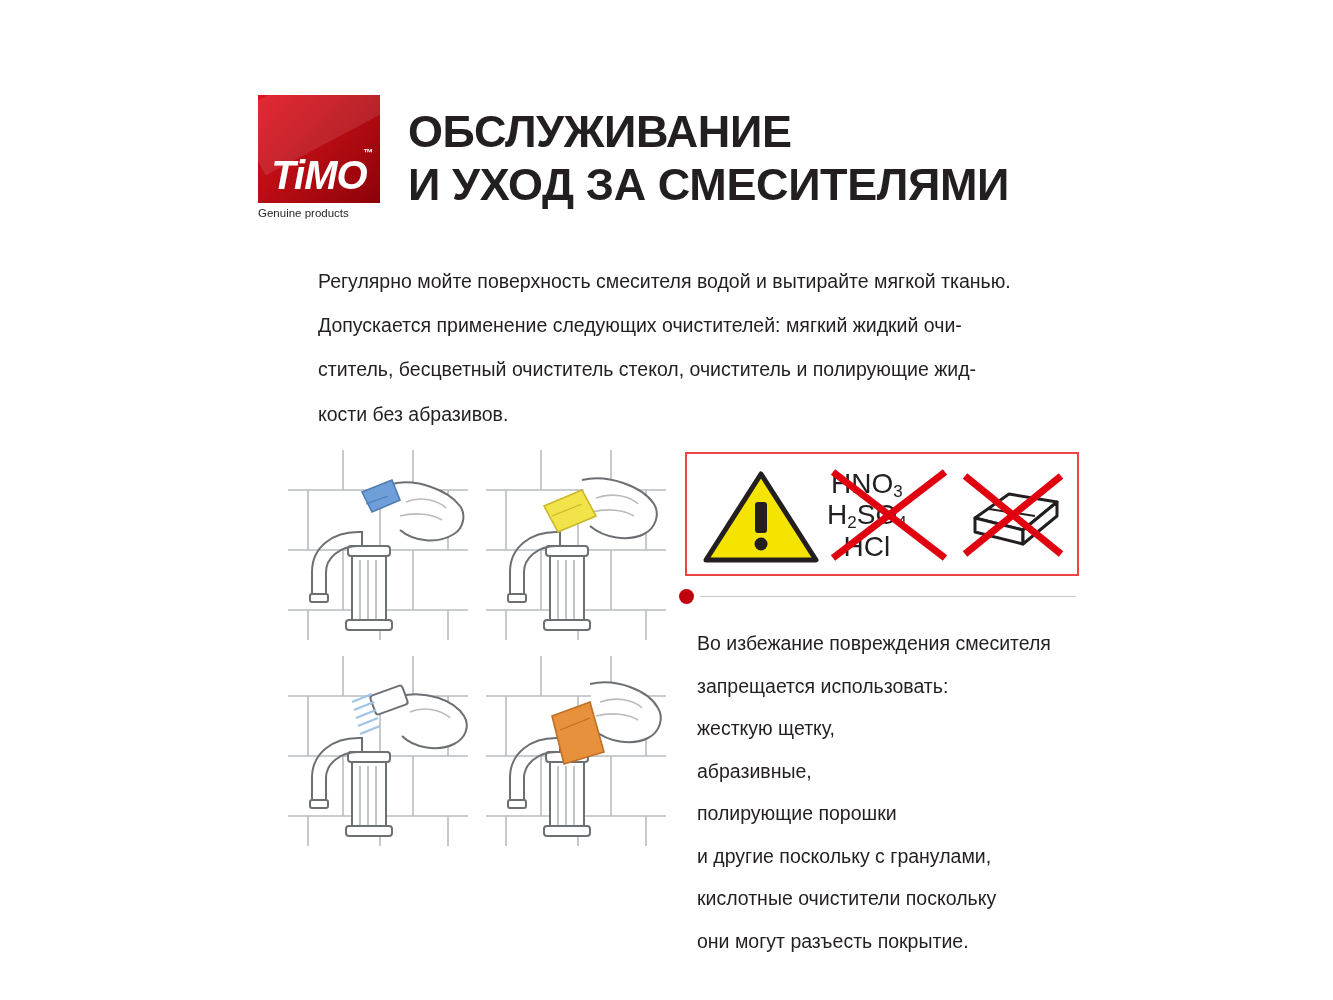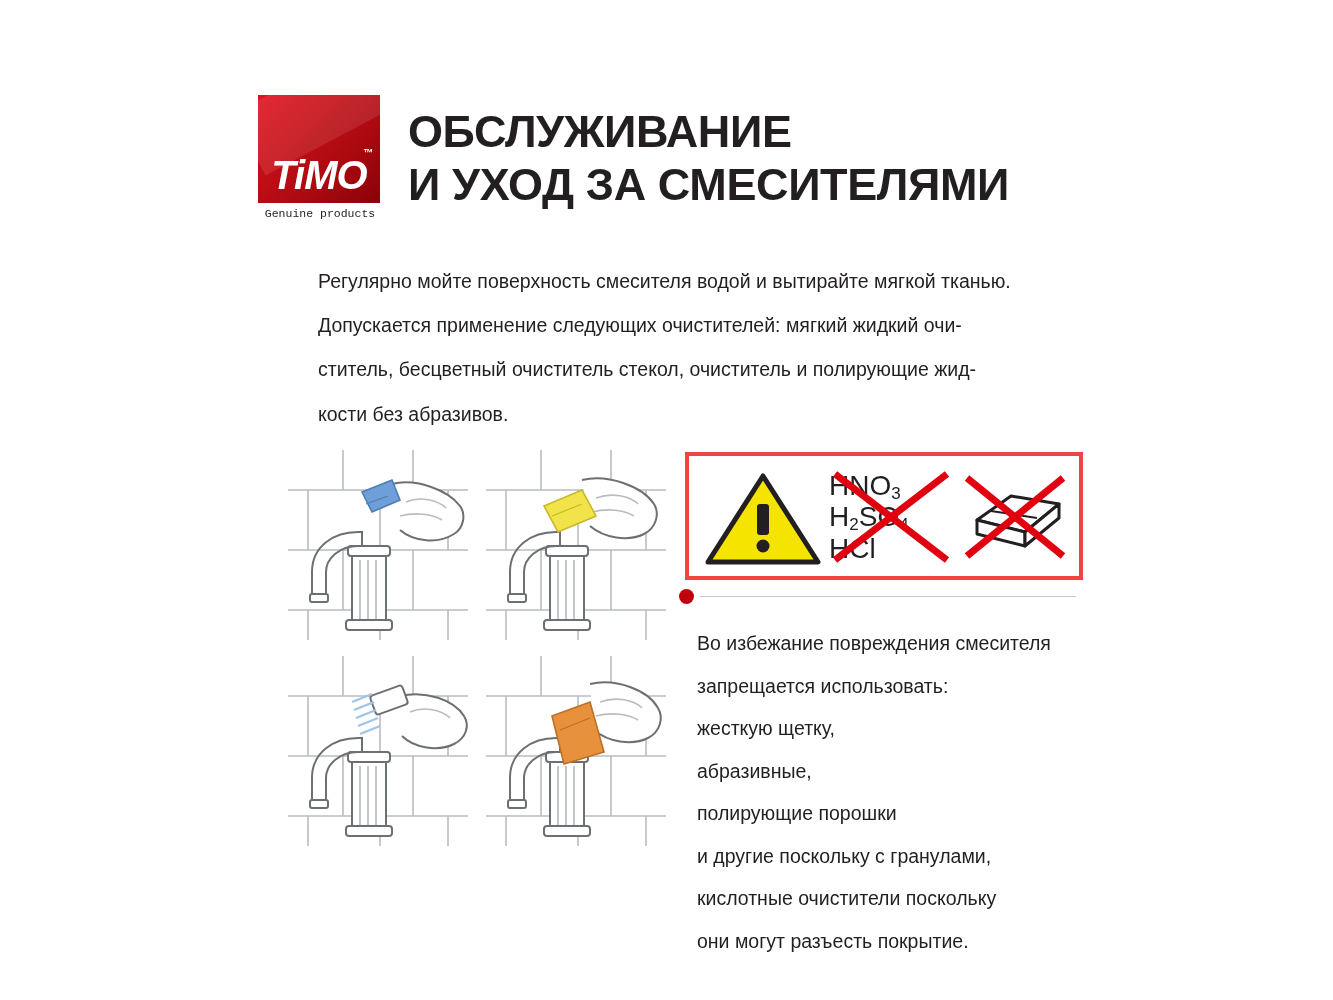--- a/index.html
+++ b/index.html
@@ -76,25 +76,24 @@
     top: 52px;
     color: #ffffff;
     font-size: 10px;
     font-weight: bold;
   }
   .logo-sub {
     position: absolute;
     left: 0;
     top: 112px;
     width: 124px;
-    text-align: center;
+    text-align: left;
     font-size: 11.5px;
     color: #231f20;
     font-weight: normal;
-    font-family: Liberation Mono, monospace;
   }
   .title {
     position: absolute;
     left: 150px;
     top: 10px;
     width: 720px;
     font-size: 45px;
     line-height: 1.18;
     font-weight: bold;
     color: #231f20;
@@ -125,22 +124,23 @@
   }
   .illus svg { display: block; }
 
   
   .warnbox {
     position: absolute;
     left: 685px;
     top: 452px;
     width: 390px;
     height: 120px;
-    border: 4px solid #ef4444;
+    border: 2px solid #ef4444;
     background: #ffffff;
+    text-align: center;
   }
   .warnbox-inner {
     position: relative;
     width: 100%;
     height: 100%;
   }
   .tri-wrap {
     position: absolute;
     left: 14px;
     top: 14px;

